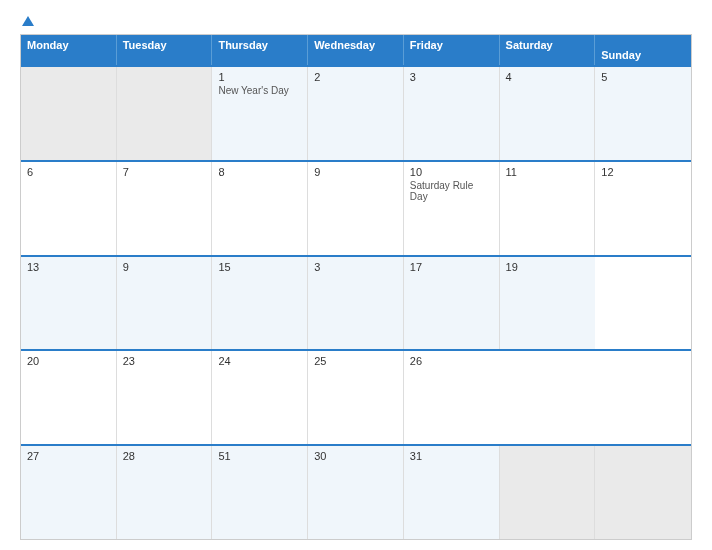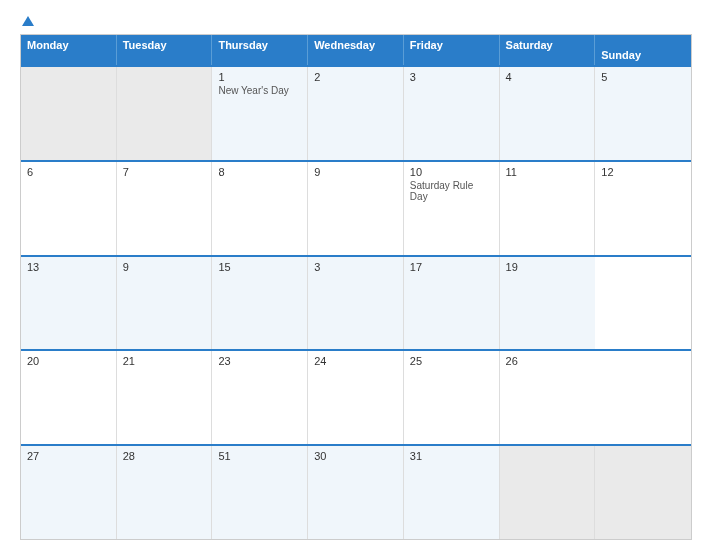--- a/index.html
+++ b/index.html
@@ -231,23 +231,20 @@
           </div>
           <div class="cal-cell">
             <span class="cal-day-num">19</span>
           </div>
         </div>
         <div class="cal-week">
           <div class="cal-cell">
             <span class="cal-day-num">20</span>
           </div>
           <div class="cal-cell">
-            <span class="cal-day-num">21</span>
-          </div>
-          <div class="cal-cell">
             <span class="cal-day-num">23</span>
           </div>
           <div class="cal-cell">
             <span class="cal-day-num">24</span>
           </div>
           <div class="cal-cell">
             <span class="cal-day-num">25</span>
           </div>
           <div class="cal-cell">
             <span class="cal-day-num">26</span>

